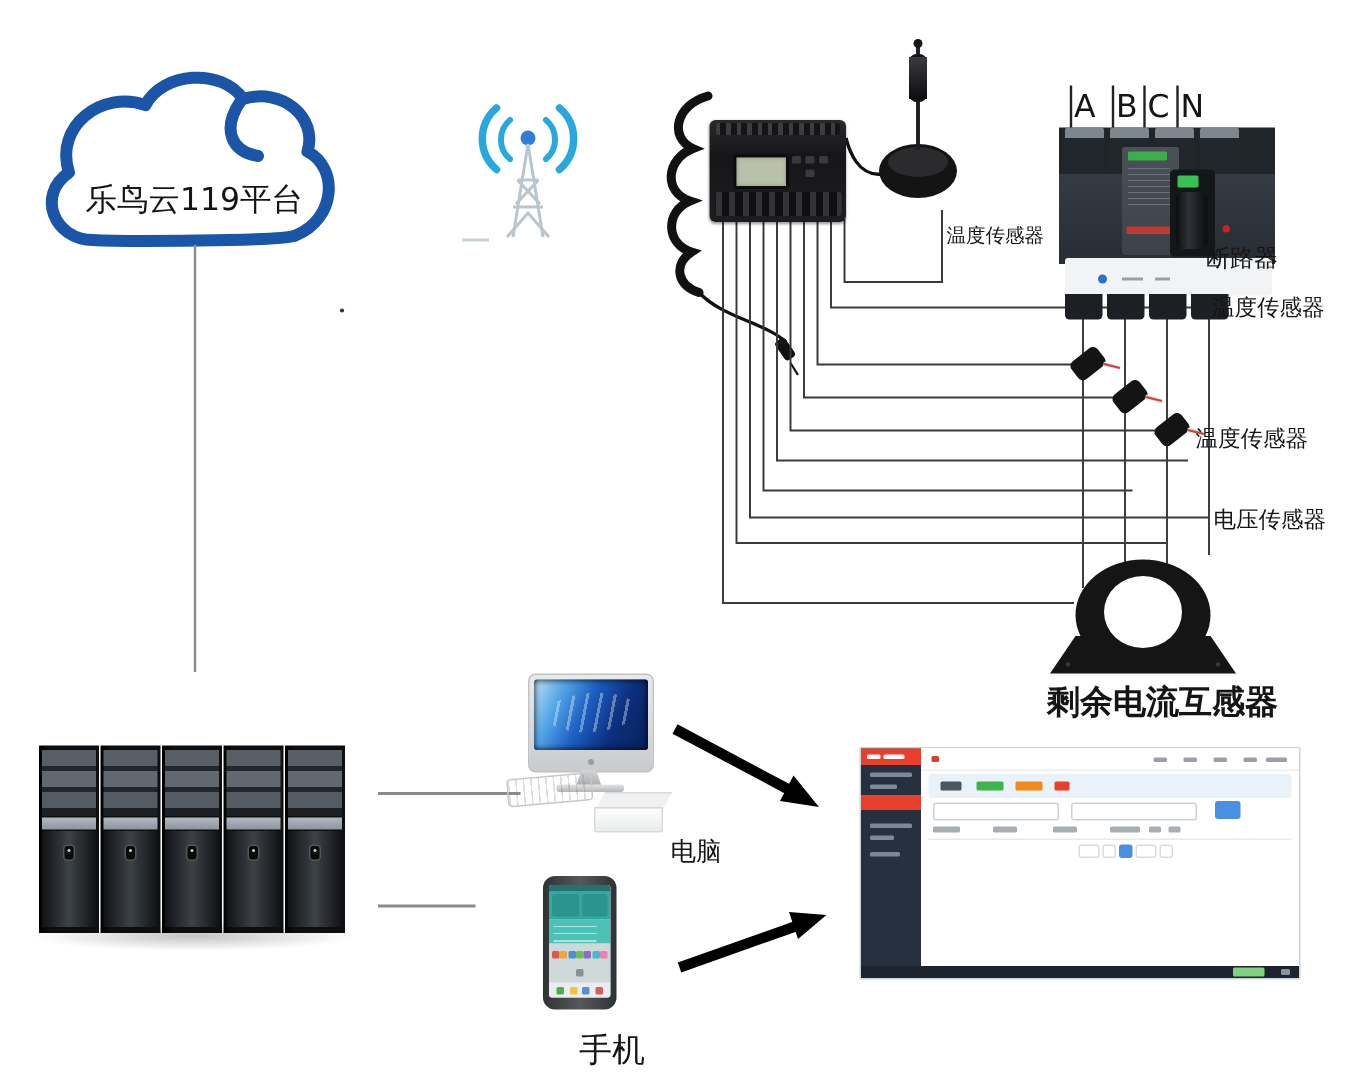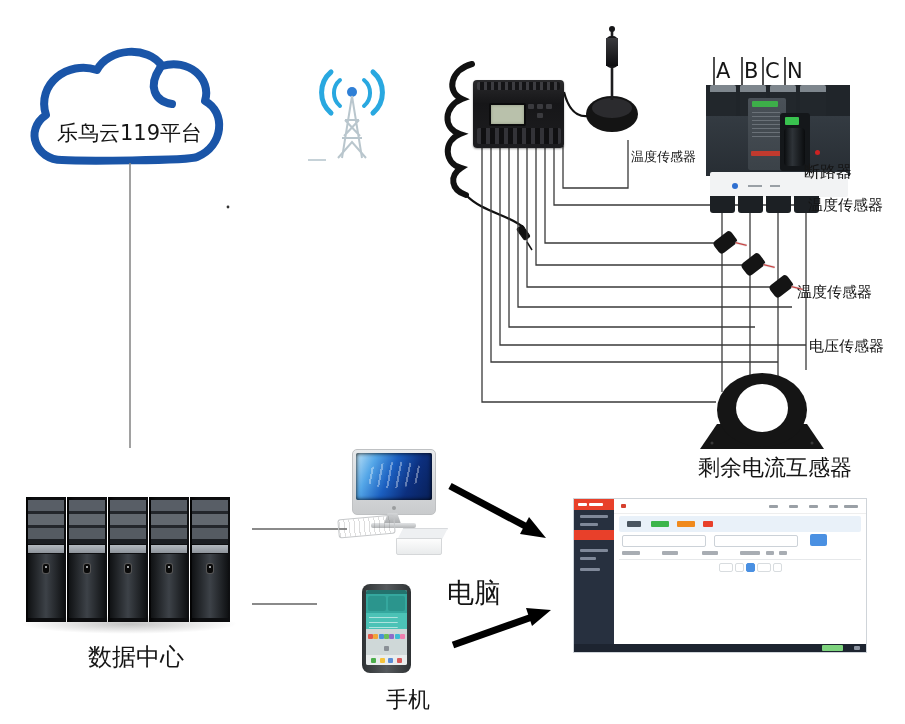--- a/index.html
+++ b/index.html
@@ -370,18 +370,17 @@
       <div class="mw-bdot"></div>
     </div>
   </div>
 
   <div class="lbl" style="left:57px;top:119px;font-size:21px;">乐鸟云119平台</div>
   <div class="lbl" style="left:631px;top:148px;font-size:13px;">温度传感器</div>
   <div class="lbl" style="left:804px;top:162px;font-size:16px;">断路器</div>
   <div class="lbl" style="left:808px;top:196px;font-size:15px;">温度传感器</div>
   <div class="lbl" style="left:797px;top:283px;font-size:15px;">温度传感器</div>
   <div class="lbl" style="left:809px;top:337px;font-size:15px;">电压传感器</div>
-  <div class="lbl" style="left:698px;top:453px;font-size:22px;">剩余电流互感器</div>
-  <div class="lbl" style="left:88px;top:641px;font-size:24px;">数据中心</div>
-  <div class="lbl" style="left:447px;top:575px;font-size:27px;">电脑</div>
+  <div class="lbl" style="left:698px;top:453px;font-size:22px;font-weight:bold;">剩余电流互感器</div>
+  <div class="lbl" style="left:447px;top:556px;font-size:17px;">电脑</div>
   <div class="lbl" style="left:386px;top:685px;font-size:22px;">手机</div>
 
 </div>
 
 </body></html>

